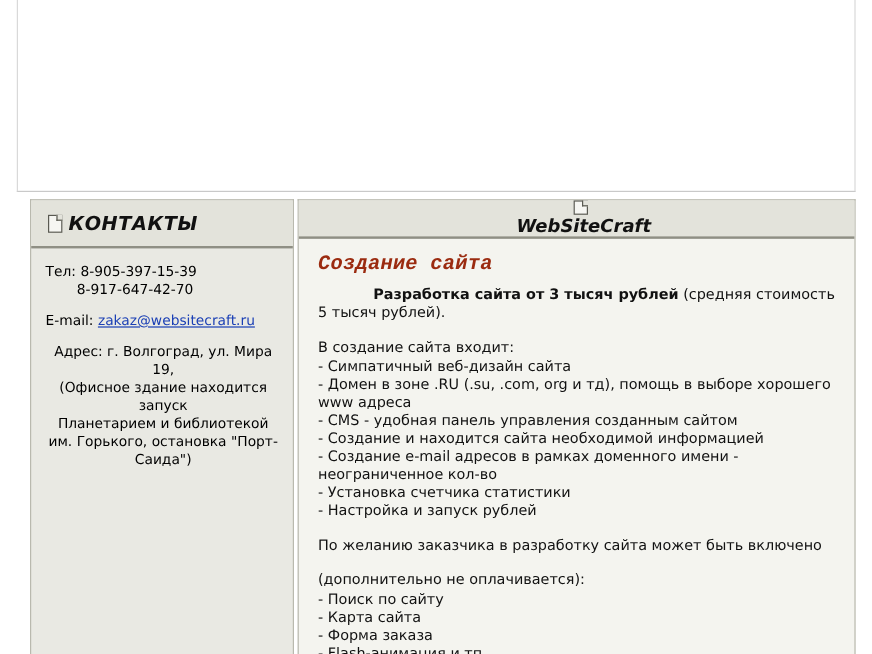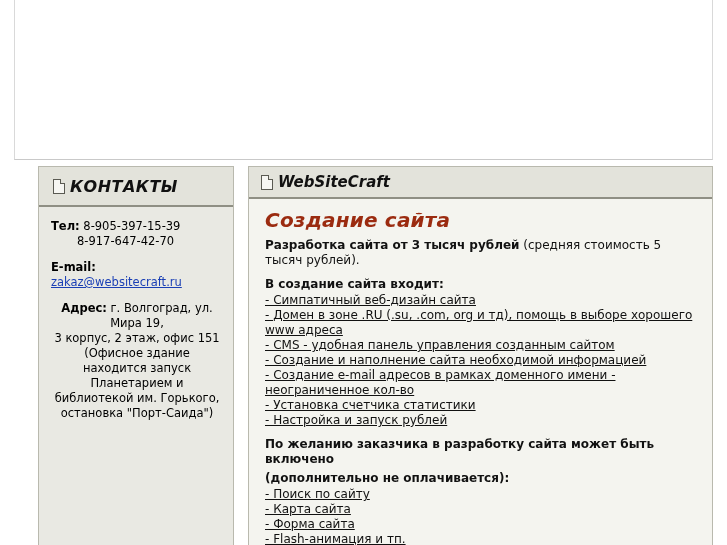--- a/index.html
+++ b/index.html
@@ -44,23 +44,23 @@
     position: absolute;
     left: 0;
     top: 160px;
     width: 727px;
     height: 385px;
     background: #ffffff;
   }
   
   .contacts-col {
     position: absolute;
-    left: 38px;
+    left: 25px;
     top: 166px;
-    width: 196px;
+    width: 220px;
     height: 379px;
     background: #e9e9e3;
     border: 1px solid #b9b9ae;
     border-bottom: none;
     box-sizing: border-box;
   }
   .contacts-header {
     height: 40px;
     background: #e3e3db;
     border-bottom: 2px solid #8f8f84;
@@ -92,21 +92,21 @@
     font-style: italic;
     font-size: 16px;
     letter-spacing: 0.5px;
     color: #111111;
   }
   .contacts-body {
     padding: 12px 10px 10px 12px;
     font-size: 11.5px;
     line-height: 15px;
   }
-  .contacts-body b { font-weight: bold; }
+  .contacts-body b { font-weight: normal; }
   .cblock { margin-bottom: 11px; }
   .cblock-tight { margin-bottom: 0; text-align: center; }
   .indent-line { padding-left: 26px; }
   a.mail {
     color: #1a3fb5;
   }
   
   .content-col {
     position: absolute;
     left: 248px;
@@ -119,51 +119,53 @@
     box-sizing: border-box;
   }
   .content-header {
     height: 32px;
     background: #e3e3db;
     border-bottom: 2px solid #8f8f84;
     box-sizing: border-box;
     display: flex;
     align-items: center;
     padding-left: 12px;
+    flex-direction: column;
   }
   .content-title {
     font-weight: bold;
     font-style: italic;
     font-size: 15px;
     color: #111111;
   }
   .content-body {
     padding: 10px 14px 0 16px;
     font-size: 12px;
     line-height: 15px;
     color: #111111;
   }
   h1.page-h1 {
     margin: 4px 0 10px 0;
-    font-size: 20px;
+    font-size: 17px;
     font-style: italic;
     font-weight: bold;
     color: #9b2b10;
     letter-spacing: 0.2px;
+    font-family: Liberation Mono, monospace;
   }
   .para { margin: 0 0 9px 0; }
-  .para b { font-weight: bold; }
+  .para b { font-weight: bold; margin-left: 46px; }
   .lead b { font-weight: bold; }
   ul.plain {
     list-style: none;
     margin: 0 0 9px 0;
     padding: 0;
   }
-  ul.plain li { margin: 0; text-decoration: underline; }
-  .sec-title { font-weight: bold; margin: 4px 0 1px 0; }
+  ul.plain li { margin: 0; }
+  .sec-title { font-weight: normal; margin: 14px 0 1px 0; }
 </style>
 </head>
 <body>
 
 <div class="side-strip-left"></div>
 <div class="side-strip-right"></div>
 <div class="page-frame"></div>
 <div class="lower-bg"></div>
 
 <div class="contacts-col">
@@ -181,21 +183,20 @@
     </div>
     <div class="cblock">
       <b>E-mail:</b>
       <a class="mail" href="#">zakaz@websitecraft.ru</a>
     </div>
     <div class="cblock-tight">
       <div>
         <b>Адрес:</b>
         <span>г. Волгоград, ул. Мира 19,</span>
       </div>
-      <div>3 корпус, 2 этаж, офис 151</div>
       <div>(Офисное здание находится запуск</div>
       <div>Планетарием и библиотекой им. Горького, остановка "Порт-Саида")</div>
     </div>
   </div>
 </div>
 
 <div class="content-col">
   <div class="content-header">
     <span class="hdr-icon"></span>
     <span class="content-title">WebSiteCraft</span>
@@ -205,29 +206,29 @@
 
     <p class="para lead">
       <b>Разработка сайта от 3 тысяч рублей</b><span> (средняя стоимость 5 тысяч рублей).</span>
     </p>
 
     <div class="sec-title">В создание сайта входит:</div>
     <ul class="plain">
       <li>- Симпатичный веб-дизайн сайта</li>
       <li>- Домен в зоне .RU (.su, .com, org и тд), помощь в выборе хорошего www адреса</li>
       <li>- CMS - удобная панель управления созданным сайтом</li>
-      <li>- Создание и наполнение сайта необходимой информацией</li>
+      <li>- Создание и находится сайта необходимой информацией</li>
       <li>- Создание e-mail адресов в рамках доменного имени - неограниченное кол-во</li>
       <li>- Установка счетчика статистики</li>
       <li>- Настройка и запуск рублей</li>
     </ul>
 
     <div class="sec-title">По желанию заказчика в разработку сайта может быть включено</div>
     <div class="sec-title">(дополнительно не оплачивается):</div>
     <ul class="plain">
       <li>- Поиск по сайту</li>
       <li>- Карта сайта</li>
-      <li>- Форма сайта</li>
+      <li>- Форма заказа</li>
       <li>- Flash-анимация и тп.</li>
     </ul>
 
   </div>
 </div>
 
 </body></html>

